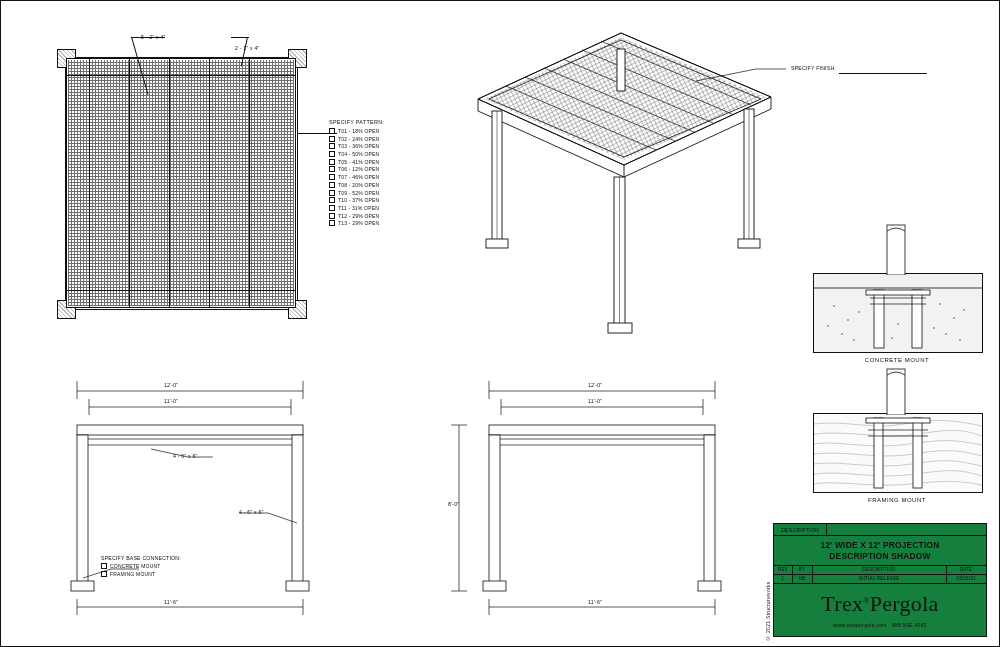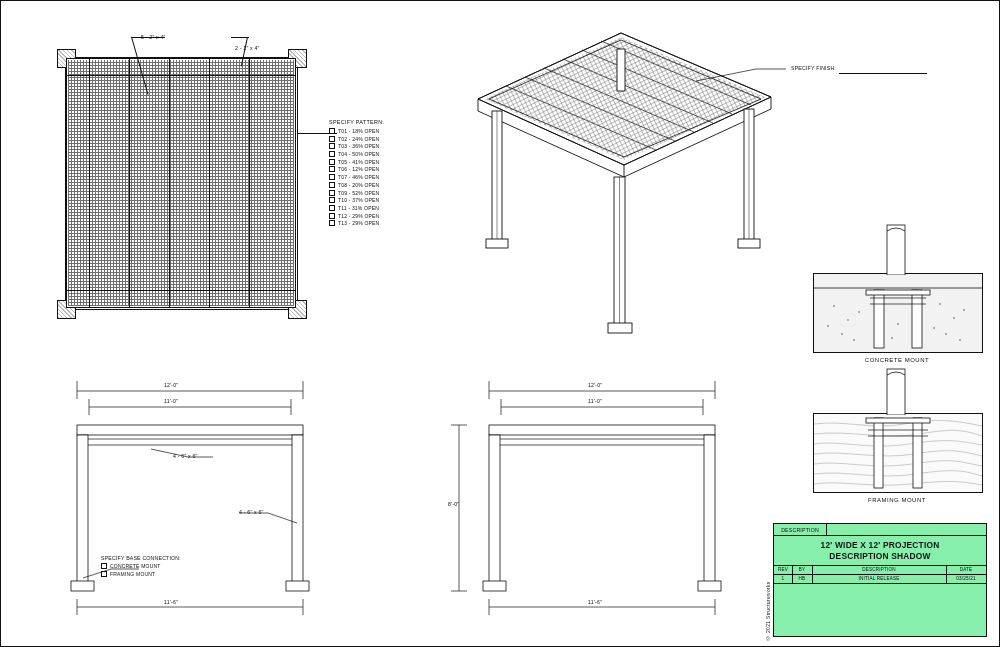--- a/index.html
+++ b/index.html
@@ -27,21 +27,21 @@
   .chk{display:flex;align-items:center;gap:3px;margin-bottom:1.7px;}
   .chk .bx{width:4px;height:4px;border:.7px solid #111;display:inline-block;}
   .chk span.t{font-size:5px;letter-spacing:.2px;}
   
   #isoView{left:455px;top:24px;width:330px;height:320px;}
   
   .detailBox{position:absolute;width:168px;height:78px;border:1px solid #111;overflow:hidden;background:#fff;}
   .concreteFill{position:absolute;inset:0;background:#f2f2f2;}
   .woodFill{position:absolute;inset:0;background:#fafafa;}
   
-  #titleBlock{position:absolute;left:772px;top:522px;width:212px;height:112px;border:1px solid #111;background:#86efac;}
+  #titleBlock{position:absolute;left:772px;top:522px;width:212px;height:112px;border:1px solid #111;background:#15803d;}
   #tbDescRow{position:absolute;left:0;top:0;width:100%;height:11px;border-bottom:1px solid #111;}
   #tbDescRow .c1{position:absolute;left:0;top:0;width:52px;height:100%;border-right:1px solid #111;display:flex;align-items:center;justify-content:center;}
   #tbTitle{position:absolute;left:0;top:11px;width:100%;height:30px;border-bottom:1px solid #111;display:flex;flex-direction:column;align-items:center;justify-content:center;gap:1px;}
   #tbTitle div{font-size:8.4px;font-weight:bold;letter-spacing:.2px;}
   #revHdr{position:absolute;left:0;top:41px;width:100%;height:9px;border-bottom:1px solid #111;}
   #revRow{position:absolute;left:0;top:50px;width:100%;height:9px;border-bottom:1px solid #111;}
   .rc{position:absolute;top:0;height:100%;display:flex;align-items:center;justify-content:center;font-size:4.6px;letter-spacing:.2px;}
   .rc.b{border-right:1px solid #111;}
   #logoArea{position:absolute;left:0;top:59px;width:100%;height:53px;display:flex;flex-direction:column;align-items:center;justify-content:center;}
   #logoText{font-family:"Liberation Serif",serif;font-size:22px;letter-spacing:.3px;color:#111;}
@@ -364,15 +364,23 @@
       <div class="rc b" style="left:18px;width:20px;">BY</div>
       <div class="rc b" style="left:38px;width:134px;">DESCRIPTION</div>
       <div class="rc" style="left:172px;width:40px;">DATE</div>
     </div>
     <div id="revRow">
       <div class="rc b" style="left:0;width:18px;">1</div>
       <div class="rc b" style="left:18px;width:20px;">HB</div>
       <div class="rc b" style="left:38px;width:134px;">INITIAL RELEASE</div>
       <div class="rc" style="left:172px;width:40px;">03/25/21</div>
     </div>
+    <div id="logoArea">
+      <div id="logoText">
+        <span>Trex</span><span class="reg">®</span><span>Pergola</span>
+      </div>
+      <div id="logoSub">
+        <span>www.trexpergola.com</span>&nbsp;&nbsp;&nbsp;<span>888.50E.4065</span>
+      </div>
+    </div>
   </div>
 
 </div>
 
 </body></html>

